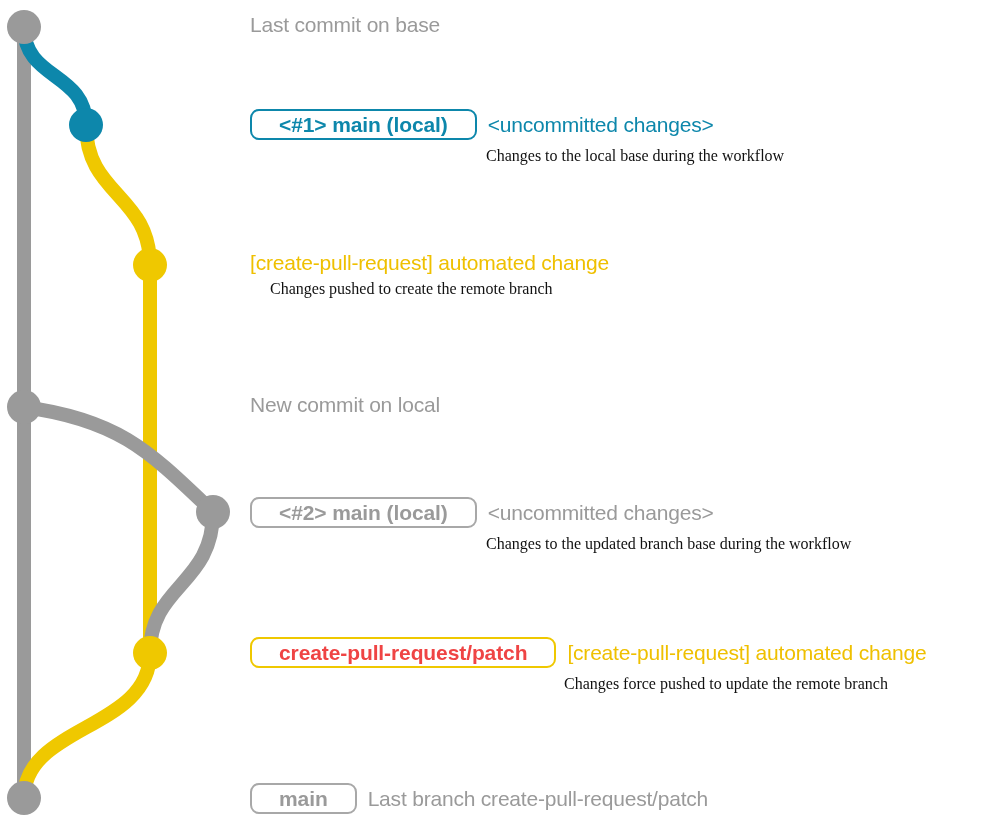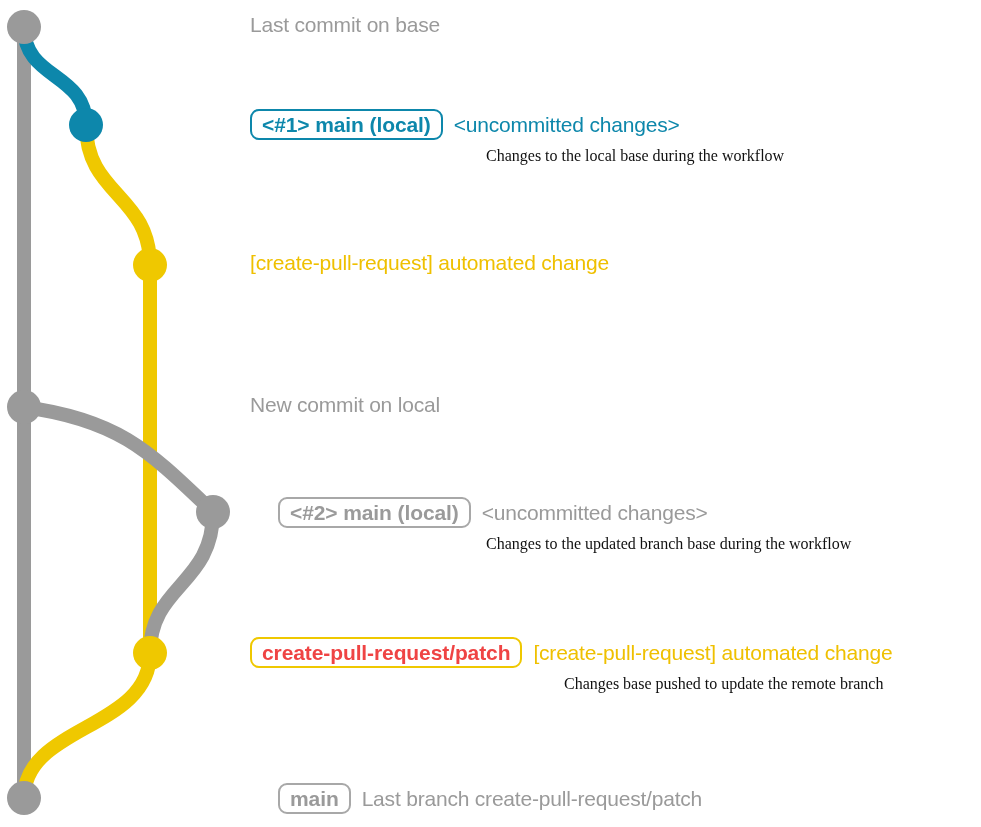--- a/index.html
+++ b/index.html
@@ -43,32 +43,32 @@
     white-space: nowrap;
     line-height: 1;
   }
 
   .pill {
     display: inline-flex;
     align-items: center;
     justify-content: center;
     box-sizing: border-box;
     height: 31px;
-    padding: 0 10px;
+    padding: 0 27px;
     border: 2px solid #9a9a9a;
     border-radius: 9px;
     font-size: 21px;
     font-weight: 700;
     color: #9a9a9a;
     letter-spacing: -0.1px;
     margin-right: 11px;
   }
   .pill.blue { border-color: #0d87ab; color: #0d87ab; }
   .pill.yellow { border-color: #efc800; color: #ef4444; }
-  .pill.gray { border-color: #a8a8a8; color: #9a9a9a; margin-left: 28px; }
+  .pill.gray { border-color: #a8a8a8; color: #9a9a9a; }
 
   .subject {
     font-size: 21px;
     font-weight: 400;
     letter-spacing: -0.2px;
     color: #9a9a9a;
   }
   .subject.blue { color: #0d87ab; }
   .subject.yellow { color: #efc000; }
   .subject.gray { color: #9a9a9a; }
@@ -131,20 +131,21 @@
       <span class="pill blue">&lt;#1&gt; main (local)</span>
       <span class="subject blue">&lt;uncommitted changes&gt;</span>
     </div>
     <div class="note note-indent-1">Changes to the local base during the workflow</div>
   </div>
 
   <div class="row" style="top:252px;">
     <div class="row-head">
       <span class="subject yellow">[create-pull-request] automated change</span>
     </div>
+    <div class="note note-indent-2">Changes pushed to create the remote branch</div>
   </div>
 
   <div class="row" style="top:394px;">
     <div class="row-head">
       <span class="subject gray">New commit on local</span>
     </div>
   </div>
 
   <div class="row" style="top:497px;">
     <div class="row-head">
@@ -152,21 +153,21 @@
       <span class="subject gray">&lt;uncommitted changes&gt;</span>
     </div>
     <div class="note note-indent-3">Changes to the updated branch base during the workflow</div>
   </div>
 
   <div class="row" style="top:637px;">
     <div class="row-head">
       <span class="pill yellow">create-pull-request/patch</span>
       <span class="subject yellow">[create-pull-request] automated change</span>
     </div>
-    <div class="note note-indent-4">Changes base pushed to update the remote branch</div>
+    <div class="note note-indent-4">Changes force pushed to update the remote branch</div>
   </div>
 
   <div class="row" style="top:783px;">
     <div class="row-head">
       <span class="pill gray">main</span>
       <span class="subject gray">Last branch create-pull-request/patch</span>
     </div>
   </div>
 
 </div>

